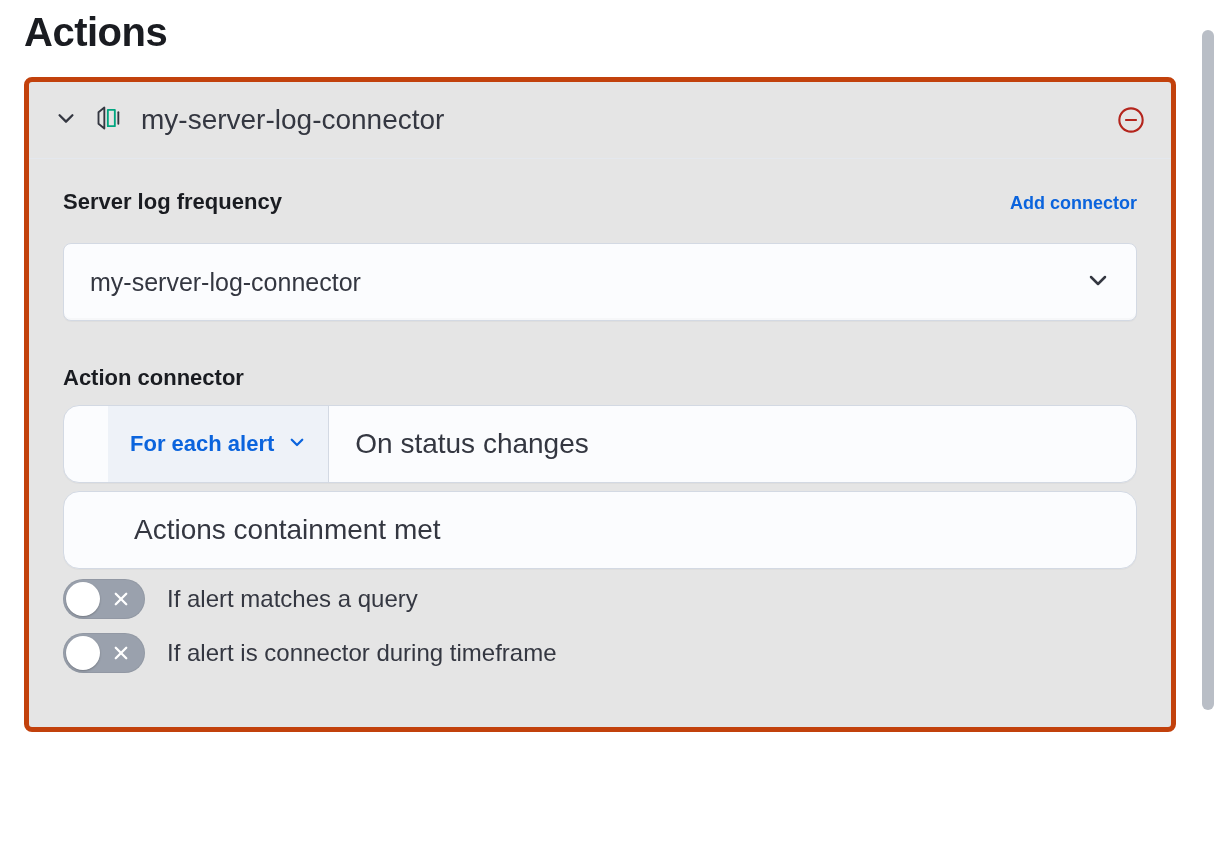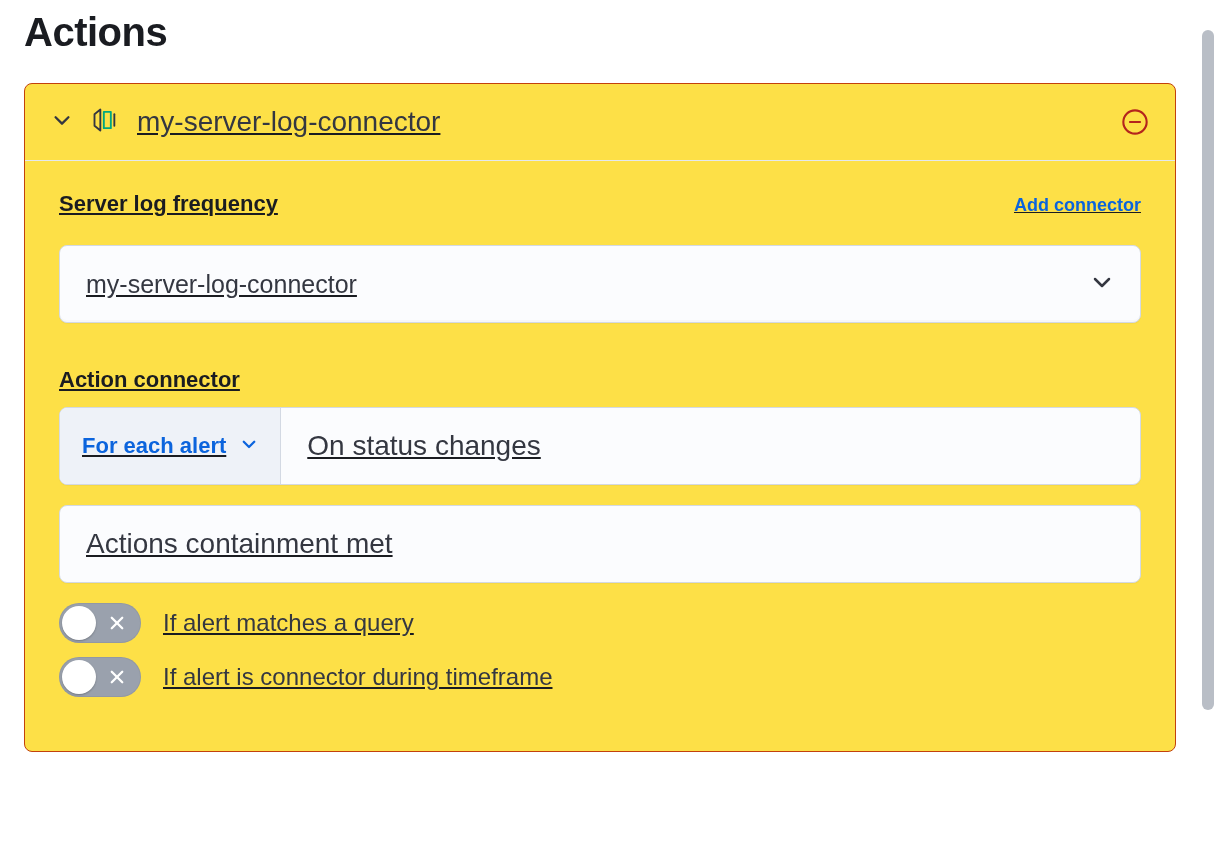--- a/index.html
+++ b/index.html
@@ -14,29 +14,28 @@
   }
   .page {
     padding: 10px 24px 0 24px;
     width: 1200px;
     height: 100%;
   }
   h1.page-title {
     font-size: 40px;
     font-weight: 700;
     letter-spacing: -0.5px;
-    margin-bottom: 28px;
+    margin-bottom: 22px;
   }
   .card {
     width: 100%;
-    border: 1px solid #c2410c;
+    border: 5px solid #c2410c;
     border-radius: 8px;
-    background: #fde047;
+    background: #e5e5e5;
     overflow: hidden;
-    text-decoration: underline;
   }
   .card-header {
     display: flex;
     align-items: center;
     padding: 22px 26px;
     border-bottom: 1px solid #e4e8ee;
     gap: 18px;
     position: relative;
   }
   .card-header .chevron svg { width: 22px; height: 22px; stroke: #343741; }
@@ -99,27 +98,28 @@
     color: #343741;
   }
   .select .chev svg { width: 24px; height: 24px; stroke: #343741; }
 
   .spacer { height: 44px; }
 
   .combo {
     width: 100%;
     height: 78px;
     border: 1px solid #d3d9e3;
-    border-radius: 8px;
+    border-radius: 16px;
     display: flex;
     align-items: stretch;
     overflow: hidden;
     background: #fbfcfe;
     box-shadow: 0 1px 1px rgba(0,0,0,0.03);
-    margin-bottom: 20px;
+    margin-bottom: 8px;
+    padding-left: 44px;
   }
   .combo .combo-prefix {
     background: #eef2f8;
     border-right: 1px solid #d3d9e3;
     display: flex;
     align-items: center;
     padding: 0 22px;
     gap: 14px;
     font-size: 22px;
     font-weight: 600;

